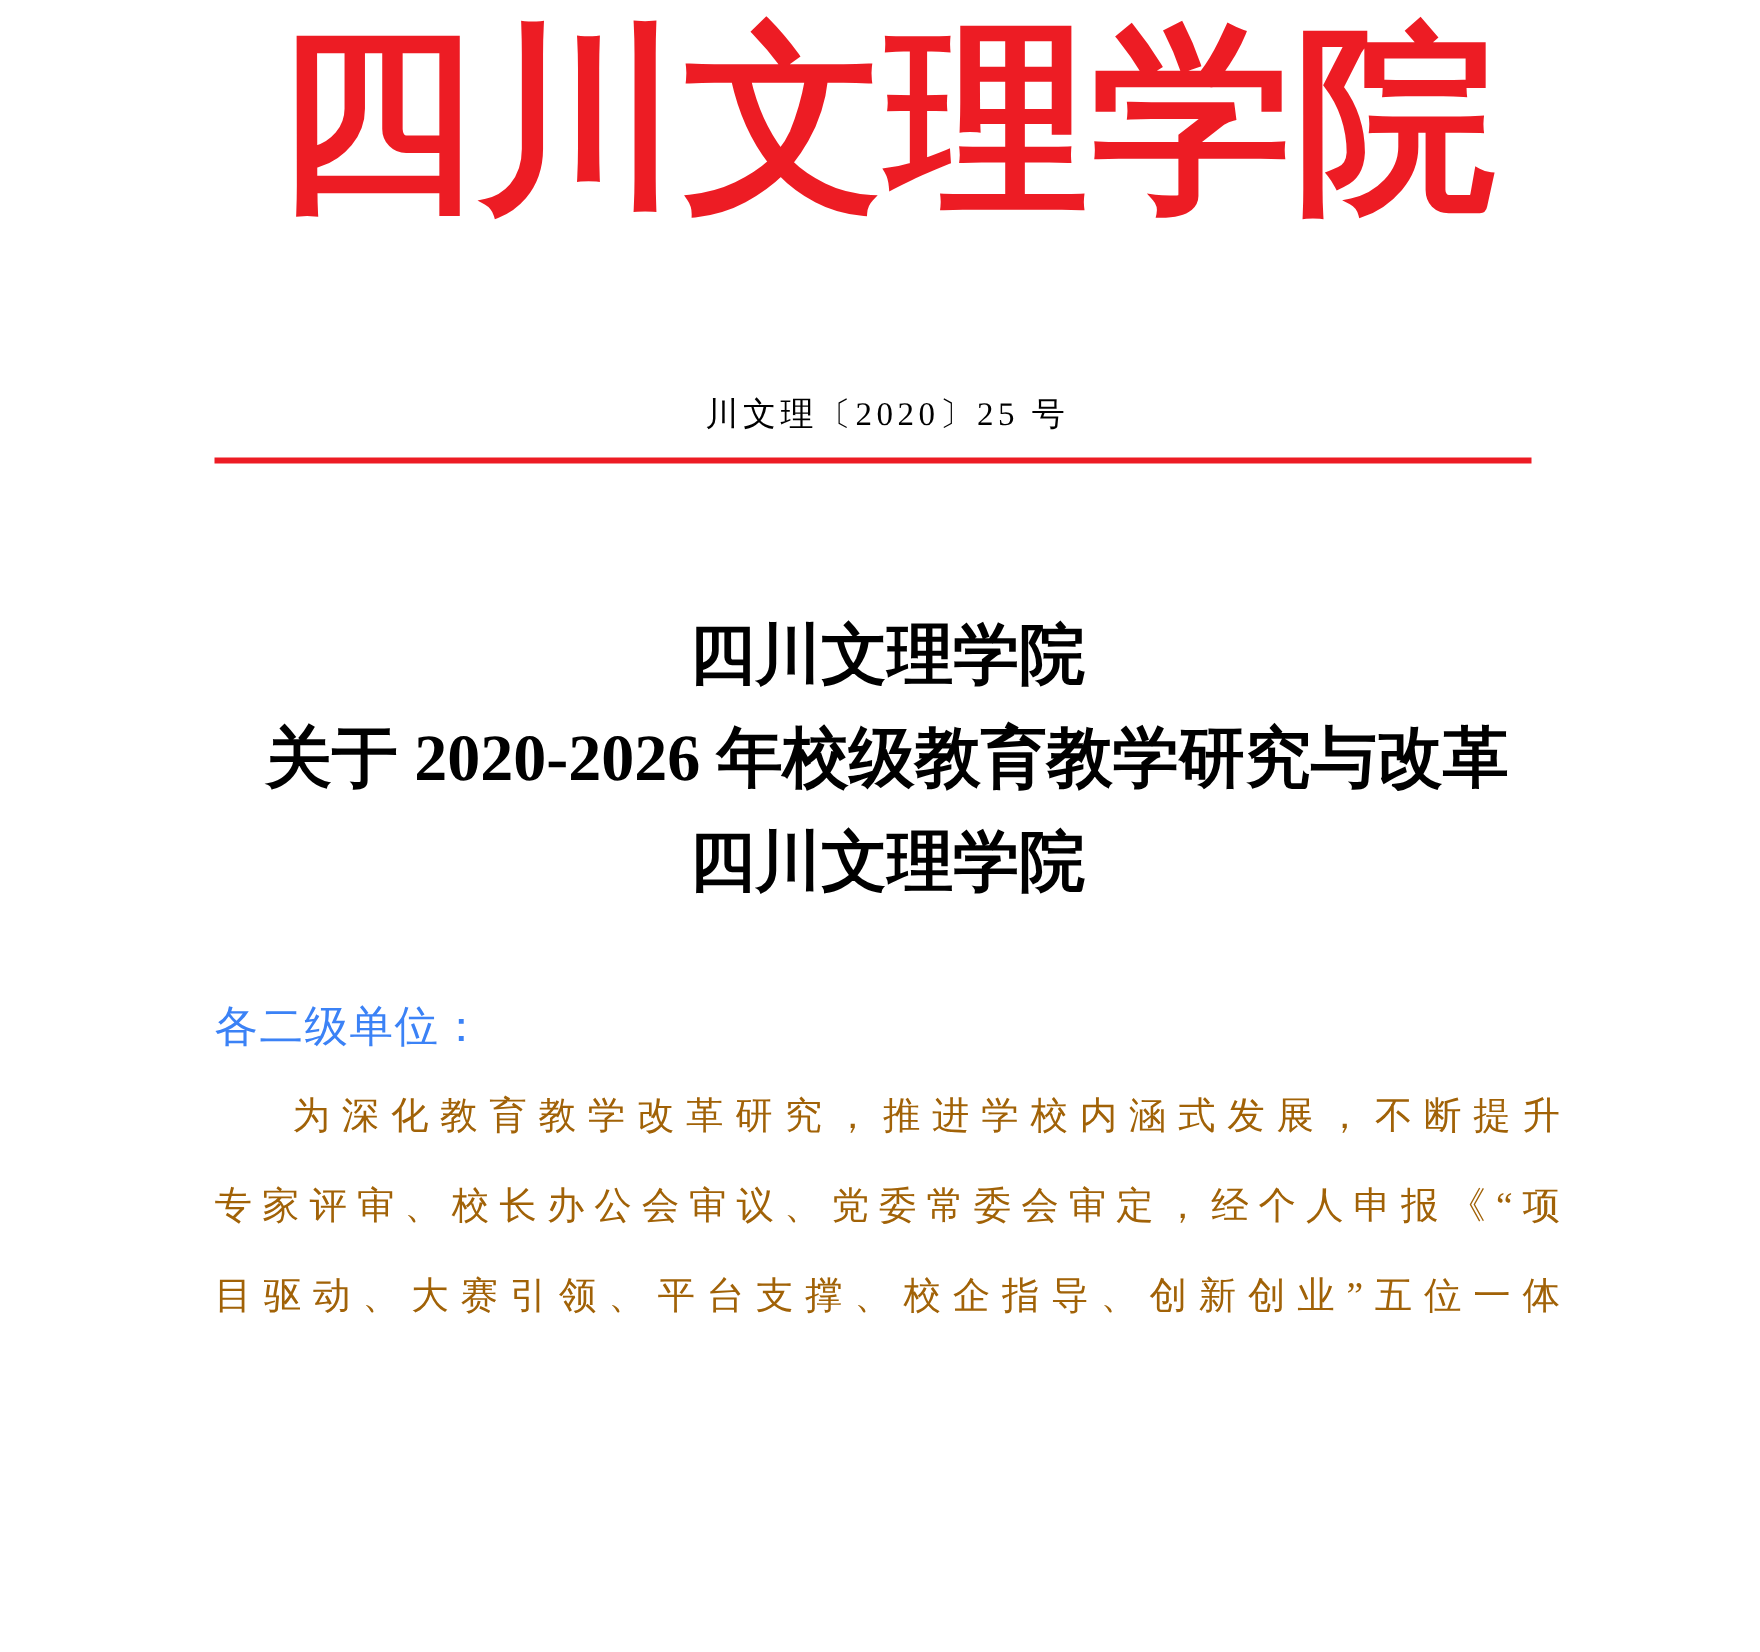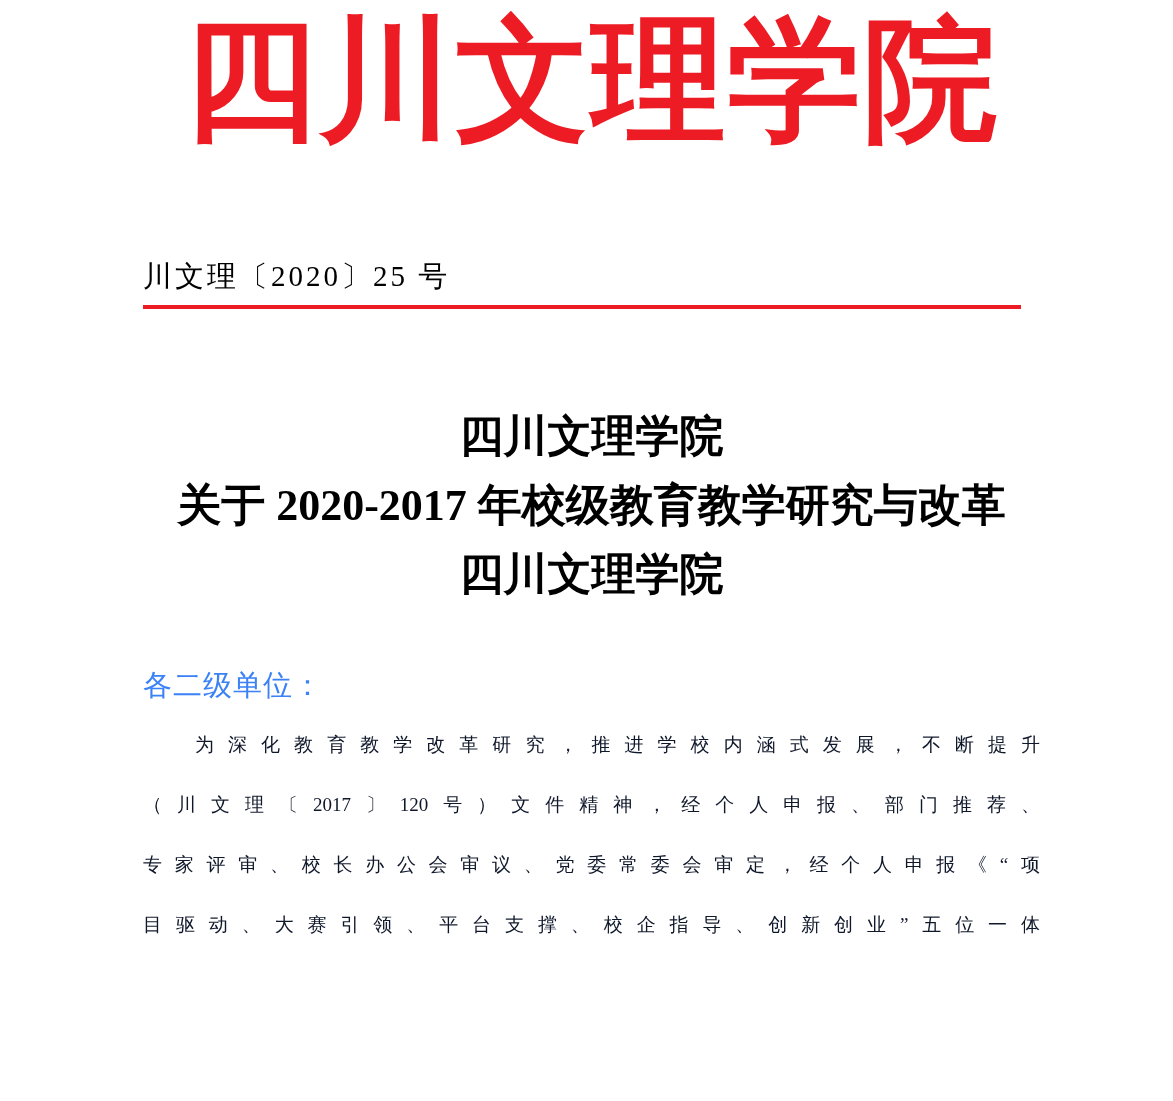--- a/index.html
+++ b/index.html
@@ -32,23 +32,24 @@
     line-height: 140px;
     font-weight: bold;
     color: #ed1c24;
     text-align: center;
     letter-spacing: 2px;
     white-space: nowrap;
   }
 
   .doc-number {
     margin-top: 105px;
-    font-size: 29px;
+    font-size: 22px;
     line-height: 40px;
     color: #000000;
+    text-align: center;
     letter-spacing: 3px;
     white-space: nowrap;
   }
 
   .red-rule {
     margin-top: 9px;
     width: 878px;
     height: 4px;
     background: #ed1c24;
   }
@@ -71,23 +72,23 @@
   .salutation {
     margin-top: 46px;
     font-size: 29px;
     line-height: 60px;
     color: #3b82f6;
     letter-spacing: 1px;
     white-space: nowrap;
   }
 
   .body-paragraph .para-line {
-    font-size: 19px;
+    font-size: 25px;
     line-height: 60px;
-    color: #0f172a;
+    color: #a16207;
     text-align: justify;
     text-align-last: justify;
     white-space: nowrap;
     overflow: hidden;
   }
 
   .body-paragraph .para-line.first {
     text-indent: 52px;
   }
 </style>
@@ -98,27 +99,26 @@
   <div class="content">
 
     <div class="university-name">四川文理学院</div>
 
     <div class="doc-number">川文理〔2020〕25 号</div>
 
     <div class="red-rule"></div>
 
     <div class="doc-title">
       <div class="title-line">四川文理学院</div>
-      <div class="title-line">关于 2020-2017 年校级教育教学研究与改革</div>
+      <div class="title-line">关于 2020-2026 年校级教育教学研究与改革</div>
       <div class="title-line">四川文理学院</div>
     </div>
 
     <div class="salutation">各二级单位：</div>
 
     <div class="body-paragraph">
       <div class="para-line first">为深化教育教学改革研究，推进学校内涵式发展，不断提升</div>
-      <div class="para-line">（川文理〔2017〕120号）文件精神，经个人申报、部门推荐、</div>
       <div class="para-line">专家评审、校长办公会审议、党委常委会审定，经个人申报《“项</div>
       <div class="para-line">目驱动、大赛引领、平台支撑、校企指导、创新创业”五位一体</div>
     </div>
 
   </div>
 </div>
 
 </body></html>

